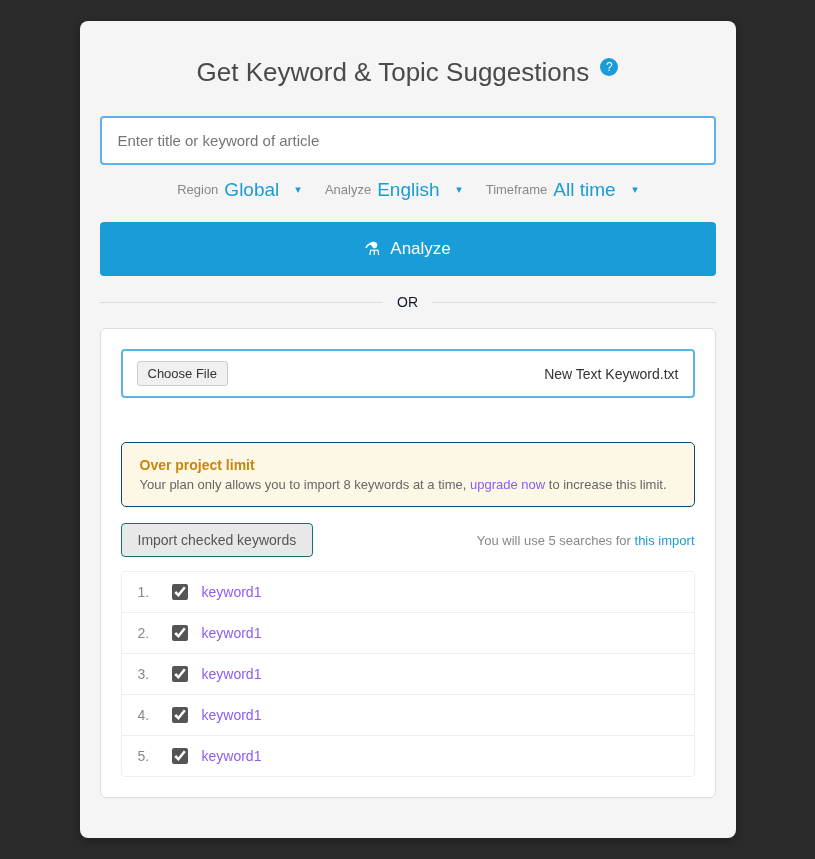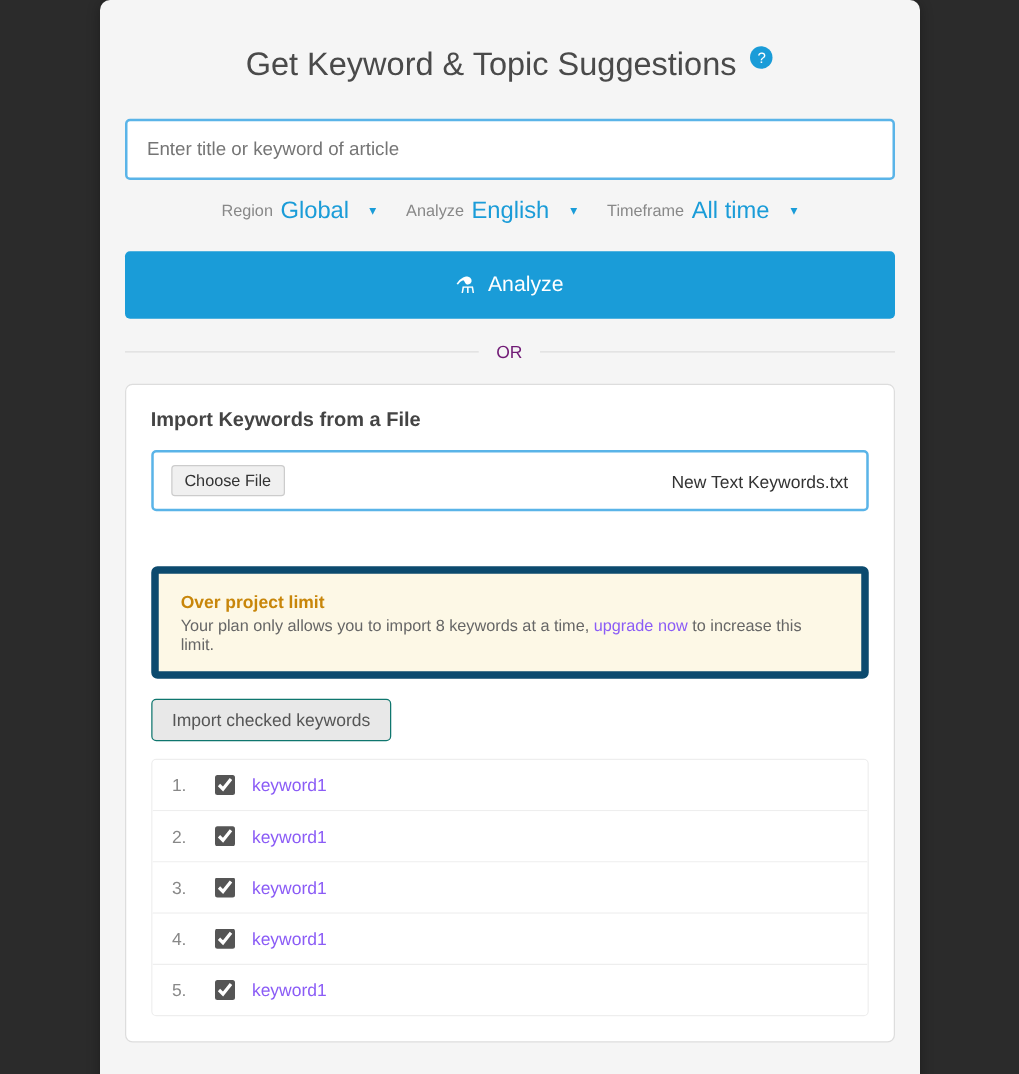--- a/index.html
+++ b/index.html
@@ -104,21 +104,21 @@
       gap: 10px;
       margin-bottom: 18px;
     }
     .flask-icon {
       font-size: 18px;
     }
     .or-divider {
       display: flex;
       align-items: center;
       gap: 14px;
-      color: #701a75;
+      color: #0f172a;
       font-size: 14px;
       margin-bottom: 18px;
     }
     .or-divider::before, .or-divider::after {
       content: '';
       flex: 1;
       height: 1px;
       background: #ddd;
     }
     .import-section {
@@ -154,21 +154,21 @@
       cursor: pointer;
       color: #333;
       white-space: nowrap;
     }
     .file-name {
       font-size: 14px;
       color: #333;
     }
     .warning-box {
       background: #fdf8e6;
-      border: 6px solid #0c4a6e;
+      border: 1px solid #0c4a6e;
       border-radius: 5px;
       padding: 14px 18px;
       margin-bottom: 16px;
       margin-top: 44px;
     }
     .warning-title {
       color: #c8860a;
       font-weight: bold;
       font-size: 14px;
       margin-bottom: 4px;
@@ -277,38 +277,41 @@
   <button class="analyze-btn">
     <span class="flask-icon">⚗</span>
     <span>Analyze</span>
   </button>
 
   <div class="or-divider">
     <span>OR</span>
   </div>
 
   <div class="import-section">
-    <div class="import-title">Import Keywords from a File</div>
 
     <div class="file-input-wrapper">
       <button class="choose-file-btn">Choose File</button>
-      <span class="file-name">New Text Keywords.txt</span>
+      <span class="file-name">New Text Keyword.txt</span>
     </div>
 
     <div class="warning-box">
       <div class="warning-title">Over project limit</div>
       <div class="warning-text">
         <span>Your plan only allows you to import 8 keywords at a time,</span>
         <a href="#">upgrade now</a>
         <span>to increase this limit.</span>
       </div>
     </div>
 
     <div class="import-actions">
       <button class="import-checked-btn">Import checked keywords</button>
+      <div class="searches-info">
+        <span>You will use 5 searches for</span>
+        <a href="#">this import</a>
+      </div>
     </div>
 
     <div class="keyword-list" id="keyword-list">
     <div class="keyword-row">
       <span class="keyword-number">1.</span>
       <input type="checkbox" class="keyword-checkbox" checked="" style="">
       <span class="keyword-text">keyword1</span>
     </div>
         <div class="keyword-row">
       <span class="keyword-number">2.</span>

